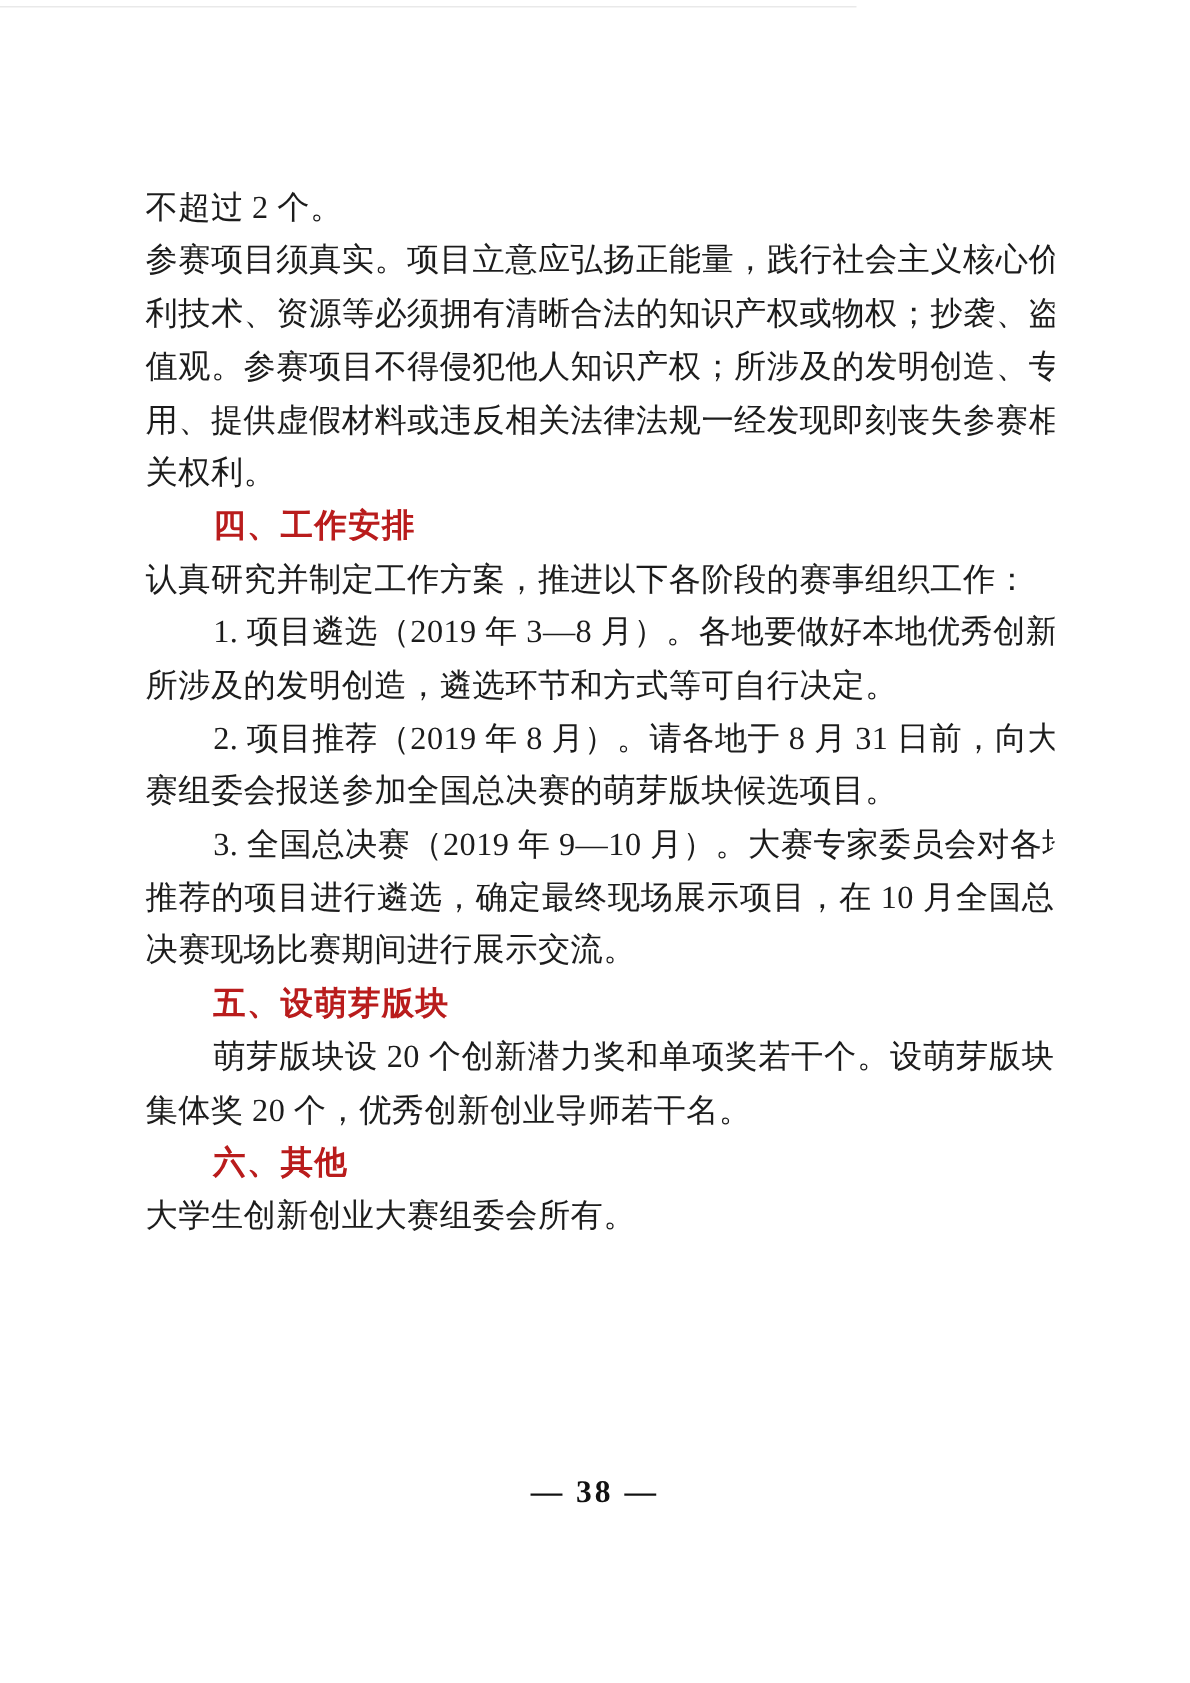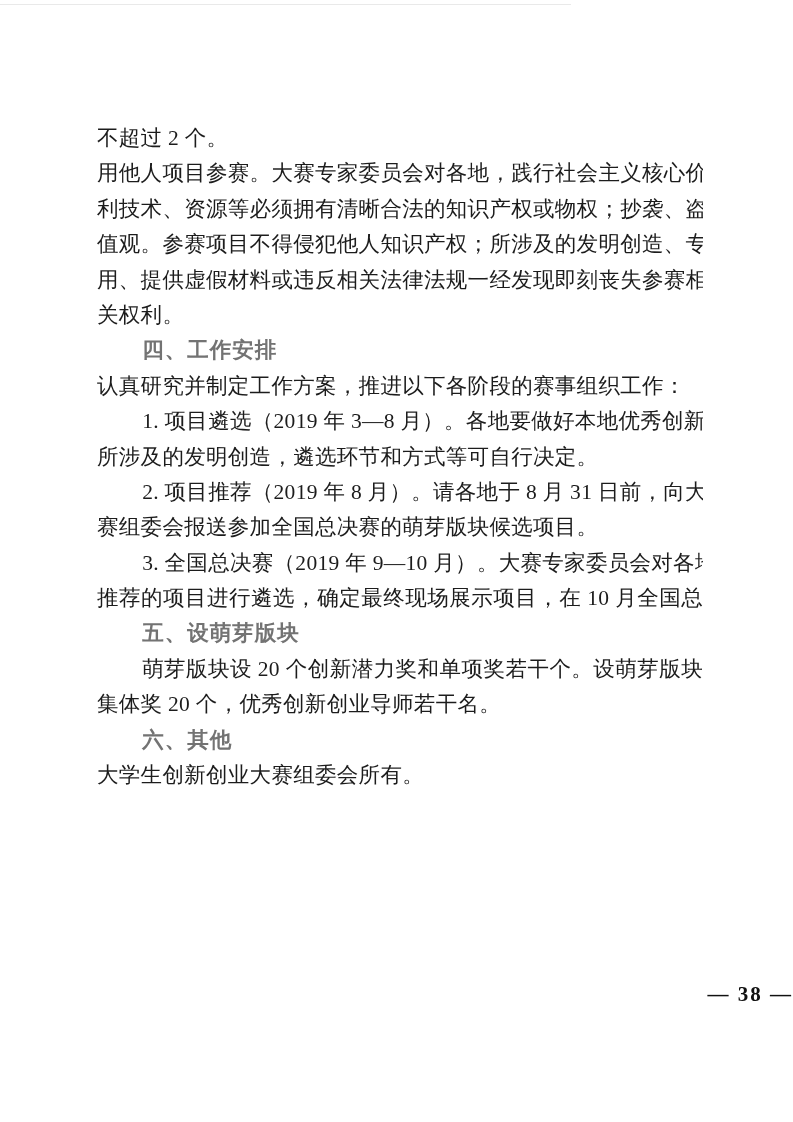--- a/index.html
+++ b/index.html
@@ -49,59 +49,60 @@
   .ln.end {
     text-align: left;
     text-align-last: left;
   }
   .ln.ind {
     text-indent: 2.1em;
   }
   .ln.hd {
     font-family: "Liberation Sans", "DejaVu Sans", sans-serif;
     font-weight: bold;
-    color: #737373;
+    color: #b91c1c;
     text-align: left;
     text-align-last: left;
     letter-spacing: 1px;
   }
   .page-number {
     position: absolute;
     top: 982px;
     left: 0;
     width: 100%;
-    text-align: right;
+    text-align: center;
     font-family: "Liberation Serif", "DejaVu Serif", serif;
     font-weight: bold;
     font-size: 21px;
     color: #111111;
     letter-spacing: 2px;
   }
 </style>
 </head>
 <body>
 
 <div class="page">
   <div class="scan-edge"></div>
 
   <div class="text-block">
     <div class="ln end">不超过 2 个。</div>
-    <div class="ln">用他人项目参赛。大赛专家委员会对各地，践行社会主义核心价</div>
+    <div class="ln">参赛项目须真实。项目立意应弘扬正能量，践行社会主义核心价</div>
     <div class="ln">利技术、资源等必须拥有清晰合法的知识产权或物权；抄袭、盗</div>
     <div class="ln">值观。参赛项目不得侵犯他人知识产权；所涉及的发明创造、专</div>
     <div class="ln">用、提供虚假材料或违反相关法律法规一经发现即刻丧失参赛相</div>
     <div class="ln end">关权利。</div>
     <div class="ln hd ind">四、工作安排</div>
     <div class="ln end">认真研究并制定工作方案，推进以下各阶段的赛事组织工作：</div>
     <div class="ln ind">1. 项目遴选（2019 年 3—8 月）。各地要做好本地优秀创新</div>
     <div class="ln end">所涉及的发明创造，遴选环节和方式等可自行决定。</div>
     <div class="ln ind">2. 项目推荐（2019 年 8 月）。请各地于 8 月 31 日前，向大</div>
     <div class="ln end">赛组委会报送参加全国总决赛的萌芽版块候选项目。</div>
     <div class="ln ind">3. 全国总决赛（2019 年 9—10 月）。大赛专家委员会对各地</div>
     <div class="ln">推荐的项目进行遴选，确定最终现场展示项目，在 10 月全国总</div>
+    <div class="ln end">决赛现场比赛期间进行展示交流。</div>
     <div class="ln hd ind">五、设萌芽版块</div>
     <div class="ln ind">萌芽版块设 20 个创新潜力奖和单项奖若干个。设萌芽版块</div>
     <div class="ln end">集体奖 20 个，优秀创新创业导师若干名。</div>
     <div class="ln hd ind">六、其他</div>
     <div class="ln end">大学生创新创业大赛组委会所有。</div>
   </div>
 
   <div class="page-number">— 38 —</div>
 </div>
 

